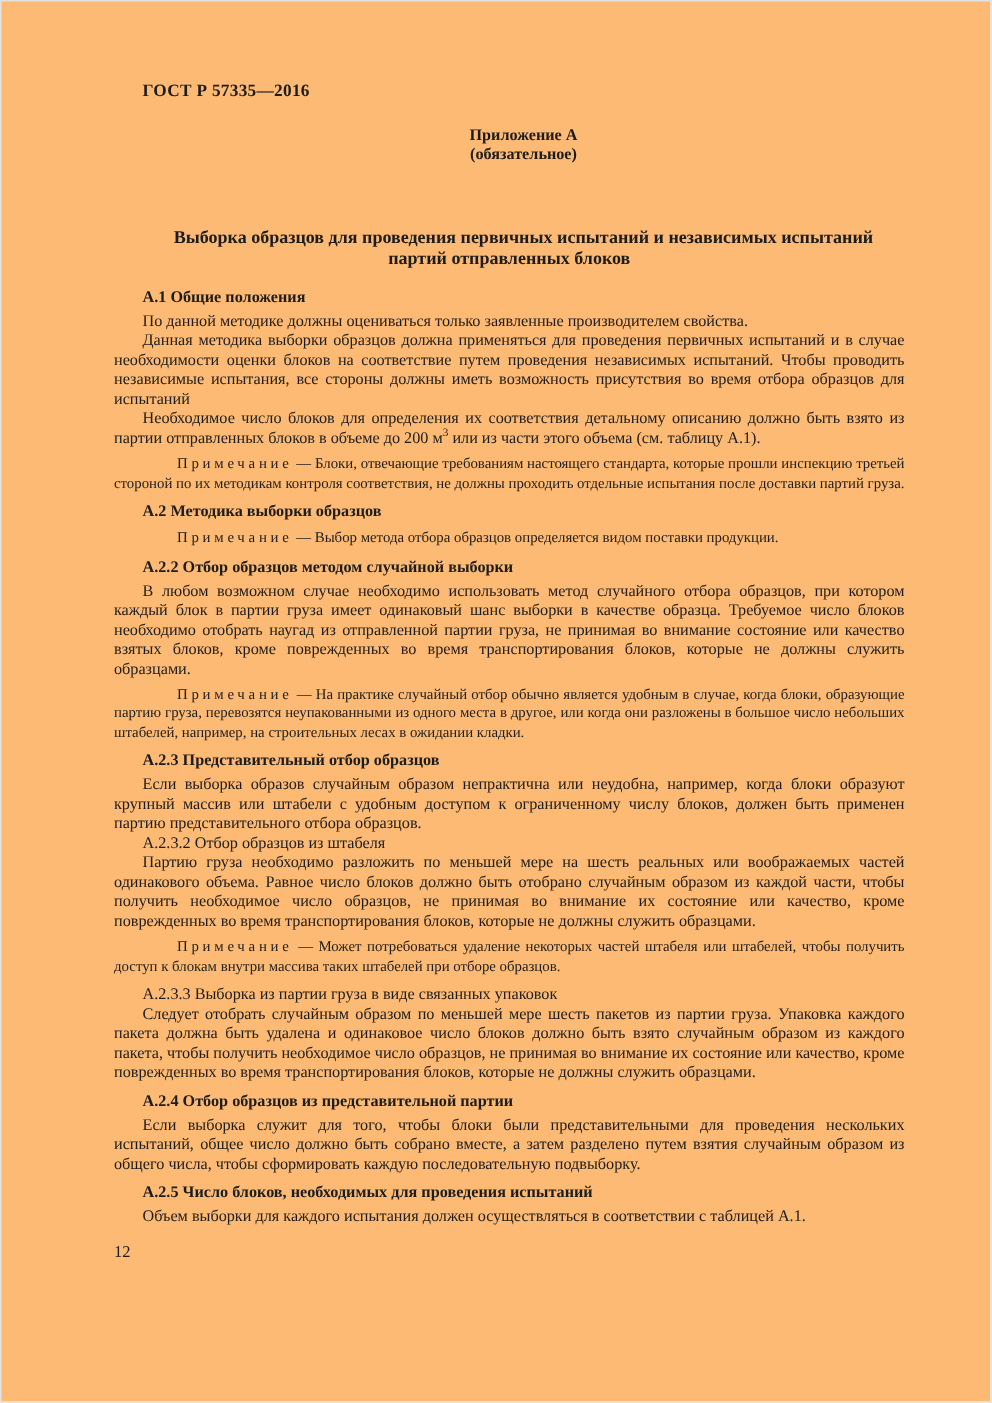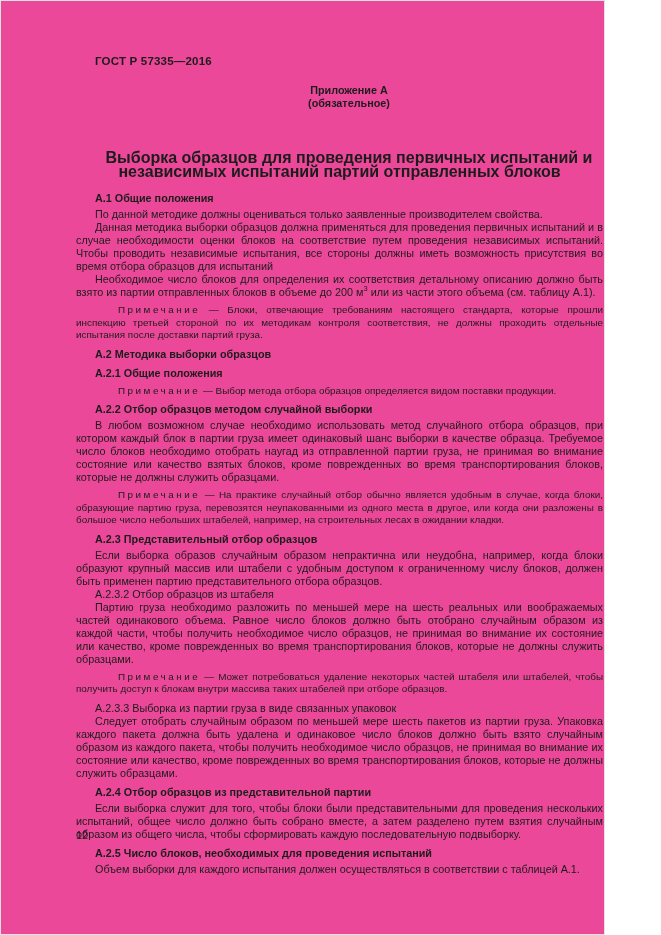--- a/index.html
+++ b/index.html
@@ -2,26 +2,26 @@
 <html lang="ru"><head>
 <meta charset="utf-8">
 <style>
   html, body {
     margin: 0;
     padding: 0;
     background: #ffffff;
   }
   .page {
     position: relative;
-    width: 605px;
+    width: 661px;
     height: 935px;
     box-sizing: border-box;
-    background: #ec4899;
+    background: #fdba74;
     border: 1px solid #e2e2e2;
-    font-family: Liberation Sans, sans-serif;
+    font-family: Liberation Serif, serif;
     color: #1c1c1c;
     overflow: hidden;
   }
   .content {
     position: absolute;
     top: 54px;
     left: 75px;
     width: 527px;
   }
   .doc-code {
@@ -33,21 +33,21 @@
   .annex-head {
     text-align: center;
     font-weight: bold;
     font-size: 10.8px;
     line-height: 13px;
     margin: 0;
   }
   .doc-title {
     text-align: center;
     font-weight: bold;
-    font-size: 16px;
+    font-size: 12px;
     line-height: 14px;
     margin: 41px 0 12px 0;
   }
   .body-text {
     margin-top: 13px;
   }
   p {
     margin: 0;
     font-size: 10.8px;
     line-height: 13px;
@@ -99,21 +99,20 @@
 
     <div class="body-text">
 
       <p class="h2">А.1 Общие положения</p>
       <p>По данной методике должны оцениваться только заявленные производителем свойства.</p>
       <p>Данная методика выборки образцов должна применяться для проведения первичных испытаний и в случае необходимости оценки блоков на соответствие путем проведения независимых испытаний. Чтобы проводить независимые испытания, все стороны должны иметь возможность присутствия во время отбора образцов для испытаний</p>
       <p><span>Необходимое число блоков для определения их соответствия детальному описанию должно быть взято из партии отправленных блоков в объеме до 200 м</span><sup>3</sup><span> или из части этого объема (см. таблицу А.1).</span></p>
       <p class="note"><span class="note-label">Примечание</span> <span>— Блоки, отвечающие требованиям настоящего стандарта, которые прошли инспекцию третьей стороной по их методикам контроля соответствия, не должны проходить отдельные испытания после доставки партий груза.</span></p>
 
       <p class="h2">А.2 Методика выборки образцов</p>
-      <p class="h2">А.2.1 Общие положения</p>
       <p class="note"><span class="note-label">Примечание</span> <span>— Выбор метода отбора образцов определяется видом поставки продукции.</span></p>
 
       <p class="h2">А.2.2 Отбор образцов методом случайной выборки</p>
       <p>В любом возможном случае необходимо использовать метод случайного отбора образцов, при котором каждый блок в партии груза имеет одинаковый шанс выборки в качестве образца. Требуемое число блоков необходимо отобрать наугад из отправленной партии груза, не принимая во внимание состояние или качество взятых блоков, кроме поврежденных во время транспортирования блоков, которые не должны служить образцами.</p>
       <p class="note"><span class="note-label">Примечание</span> <span>— На практике случайный отбор обычно является удобным в случае, когда блоки, образующие партию груза, перевозятся неупакованными из одного места в другое, или когда они разложены в большое число небольших штабелей, например, на строительных лесах в ожидании кладки.</span></p>
 
       <p class="h2">А.2.3 Представительный отбор образцов</p>
       <p>Если выборка образов случайным образом непрактична или неудобна, например, когда блоки образуют крупный массив или штабели с удобным доступом к ограниченному числу блоков, должен быть применен партию представительного отбора образцов.</p>
       <p class="h3">А.2.3.2 Отбор образцов из штабеля</p>
       <p>Партию груза необходимо разложить по меньшей мере на шесть реальных или воображаемых частей одинакового объема. Равное число блоков должно быть отобрано случайным образом из каждой части, чтобы получить необходимое число образцов, не принимая во внимание их состояние или качество, кроме поврежденных во время транспортирования блоков, которые не должны служить образцами.</p>

